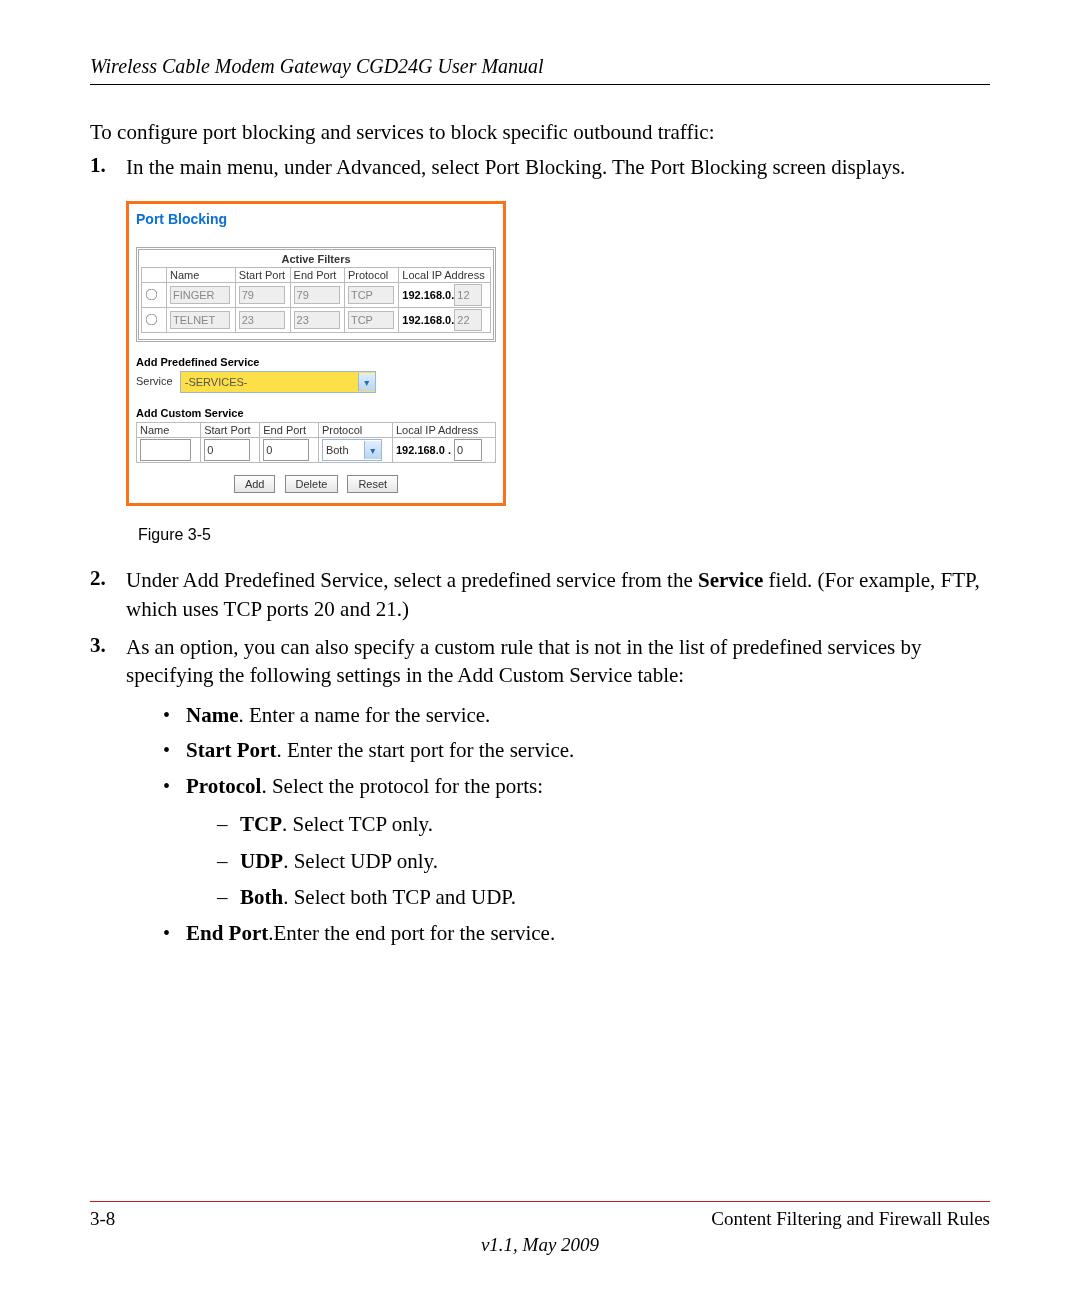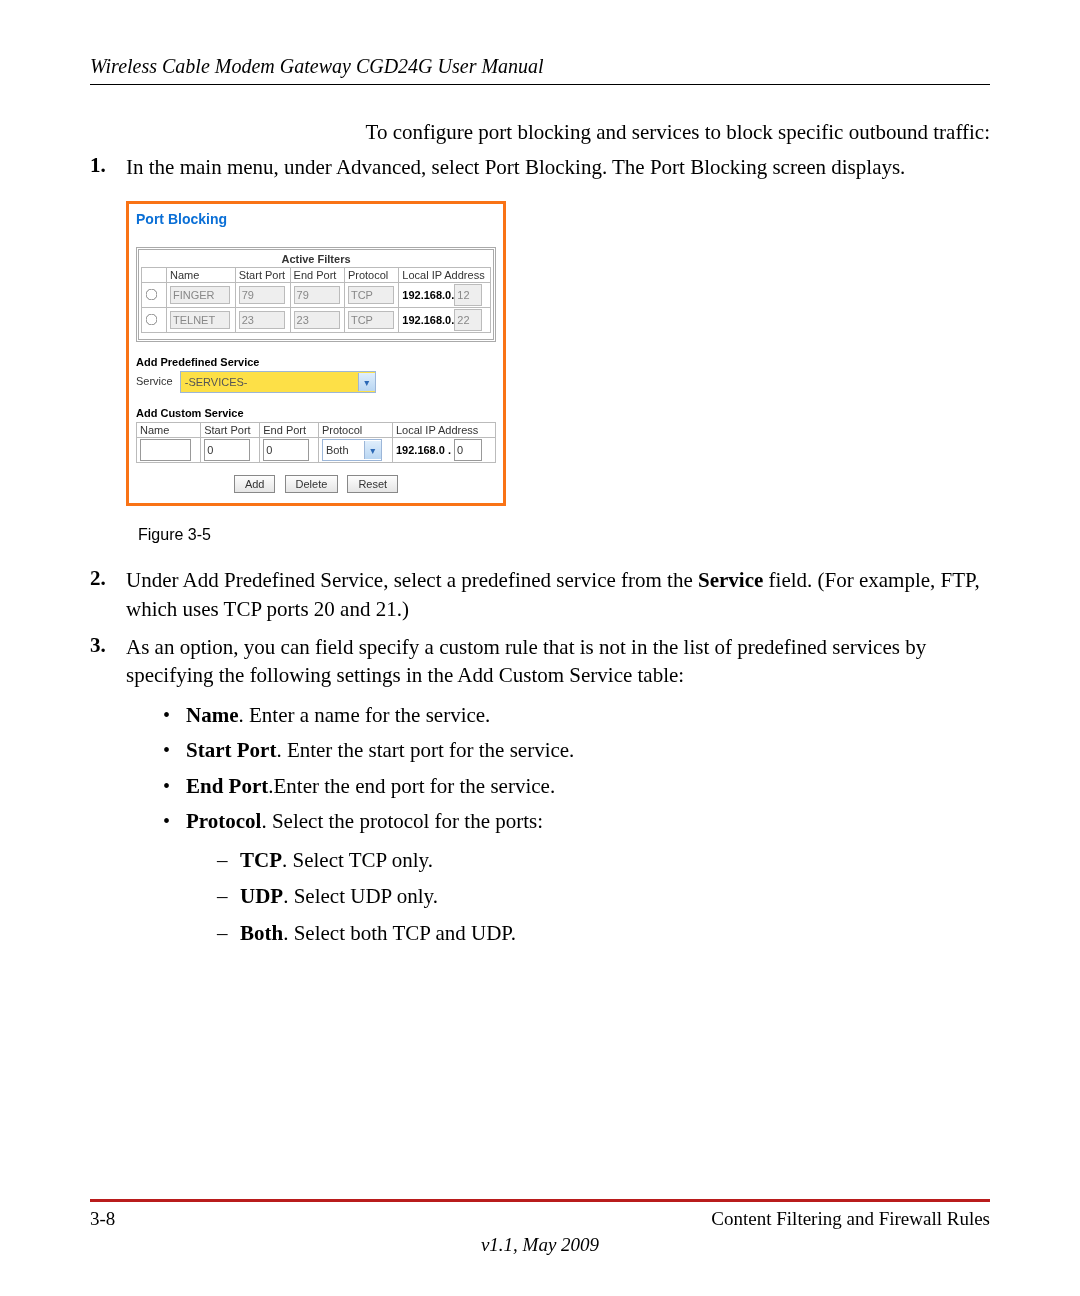--- a/index.html
+++ b/index.html
@@ -18,21 +18,20 @@
   }
   .header-line {
     font-style: italic;
     font-size: 20px;
     padding-bottom: 6px;
     border-bottom: 1.5px solid #000;
   }
   .intro {
     font-size: 21px;
     margin-top: 35px;
-    text-align: right;
   }
   .step {
     display: flex;
     font-size: 21px;
     margin-top: 8px;
     margin-bottom: 10px;
   }
   .step .num {
     width: 36px;
     font-weight: bold;
@@ -227,21 +226,21 @@
     content:"–";
     position:absolute;
     left:3px;top:0;
   }
 
   .footer {
     position:absolute;
     left:90px;right:90px;bottom:40px;
   }
   .footer-line {
-    border-top:3px solid #b91c1c;
+    border-top:1px solid #b91c1c;
     padding-top:6px;
     display:flex;
     justify-content:space-between;
     font-size:19px;
   }
   .footer-version {
     text-align:center;
     font-style:italic;
     font-size:19px;
     margin-top:4px;
@@ -344,34 +343,34 @@
 
   <div class="step" style="margin-top:22px">
     <div class="num">2.</div>
     <div class="txt">
       <span>Under Add Predefined Service, select a predefined service from the </span><span class="bold">Service</span><span> field. (For example, FTP, which uses TCP ports 20 and 21.)</span>
     </div>
   </div>
 
   <div class="step">
     <div class="num">3.</div>
-    <div class="txt">As an option, you can field specify a custom rule that is not in the list of predefined services by specifying the following settings in the Add Custom Service table:</div>
+    <div class="txt">As an option, you can also specify a custom rule that is not in the list of predefined services by specifying the following settings in the Add Custom Service table:</div>
   </div>
 
   <ul class="bullets" style="margin-left:70px">
     <li><span class="bold">Name</span><span>. Enter a name for the service.</span></li>
     <li><span class="bold">Start Port</span><span>. Enter the start port for the service.</span></li>
-    <li><span class="bold">End Port</span><span>.Enter the end port for the service.</span></li>
     <li><span class="bold">Protocol</span><span>. Select the protocol for the ports:</span>
       <ul class="dashes">
         <li><span class="bold">TCP</span><span>. Select TCP only.</span></li>
         <li><span class="bold">UDP</span><span>. Select UDP only.</span></li>
         <li><span class="bold">Both</span><span>. Select both TCP and UDP.</span></li>
       </ul>
     </li>
+    <li><span class="bold">End Port</span><span>.Enter the end port for the service.</span></li>
   </ul>
 
   <div class="footer">
     <div class="footer-line">
       <span>3-8</span>
       <span>Content Filtering and Firewall Rules</span>
     </div>
     <div class="footer-version">v1.1, May 2009</div>
   </div>
 </div>

